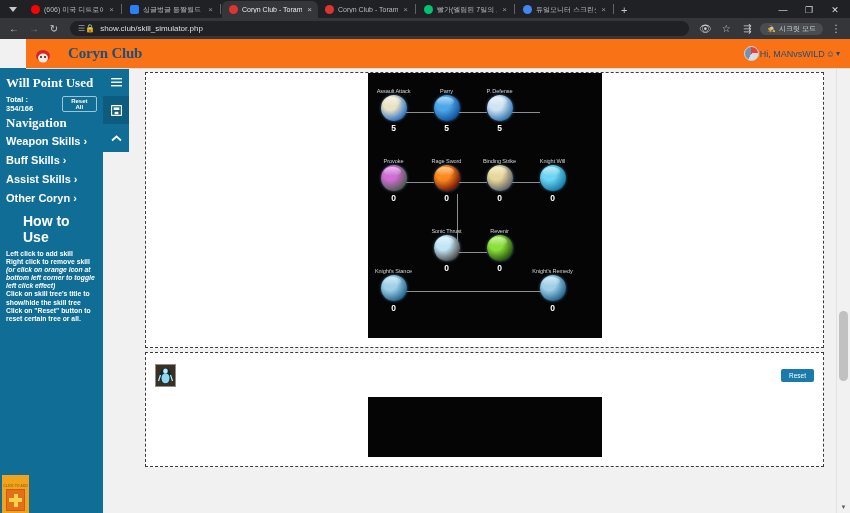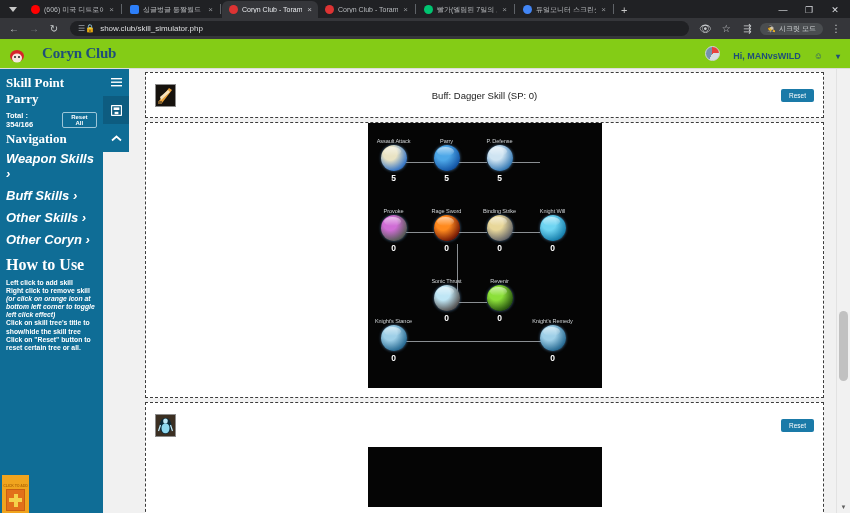--- a/index.html
+++ b/index.html
@@ -38,49 +38,49 @@
   .omnibox .lockw{display:flex;align-items:center;gap:1px;color:#9aa0a6;font-size:8px;}
   .tbright{display:flex;align-items:center;gap:5px;}
   .profchip{
     display:flex;align-items:center;gap:3px;background:#4a4d50;border-radius:9px;
     padding:1px 7px;color:#d6d8da;font-size:7px;
   }
 
   
   .page{position:absolute;left:0;top:39px;width:850px;height:474px;background:#f1f1f1;overflow:hidden;}
   .sitehead{
-    height:29px;background:#84cc16;border-bottom:1px solid #dcdcdc;
+    height:29px;background:#f97316;border-bottom:1px solid #dcdcdc;
     display:flex;align-items:center;justify-content:space-between;padding:0 10px 0 8px;
-    position:relative;z-index:5;
+    position:relative;z-index:5;margin-left:26px;
   }
   .brand{display:flex;align-items:center;gap:4px;}
   .brand .logo{width:30px;height:21px;position:relative;}
   .brand .name{font-family:"Liberation Serif",serif;font-weight:bold;font-size:15px;color:#1f4e79;letter-spacing:-.2px;}
-  .userbox{display:flex;align-items:flex-end;gap:13px;font-size:9px;color:#1f4e79;font-weight:bold;}
+  .userbox{display:flex;align-items:center;gap:1px;font-size:9px;color:#1f4e79;font-weight:normal;}
   .userbox .ava{width:13px;height:13px;border-radius:50%;background:
       conic-gradient(#e8413c 0 25%, #d7dde3 25% 58%, #7592ad 58% 100%);
       border:1px solid #cfd6dc;}
   .userbox .smiley{font-size:9px;}
   .userbox .cv{font-size:8px;}
 
   
   .sidebar{
     position:absolute;left:0;top:29px;width:103px;height:445px;background:#0f6d96;color:#fff;
     padding:5px 6px 0 6px;box-sizing:border-box;
   }
   .sb-title{font-family:"Liberation Serif",serif;font-size:13px;font-weight:bold;margin:2px 0 4px 0;}
   .sb-totalrow{display:flex;align-items:center;gap:5px;margin-bottom:2px;}
   .sb-total{font-size:7.5px;font-weight:bold;}
   .sb-resetall{
     background:#0f6d96;border:1px solid #9cc6d8;color:#fff;border-radius:2px;
     font-size:6px;padding:1px 4px;font-weight:bold;
   }
   .sb-nav-title{font-family:"Liberation Serif",serif;font-size:13px;font-weight:bold;margin:2px 0 4px 0;}
-  .sb-link{font-size:13px;font-weight:bold;margin:0 0 7px 0;display:block;font-style:italic;}
-  .sb-how{font-family:Liberation Serif, serif;font-size:16px;font-weight:bold;margin:9px 0 5px 0;}
+  .sb-link{font-size:11px;font-weight:bold;margin:0 0 7px 0;display:block;}
+  .sb-how{font-family:Liberation Sans, sans-serif;font-size:14px;font-weight:bold;margin:9px 0 5px 17px;}
   .sb-help{font-size:6.8px;font-weight:bold;line-height:8.1px;}
   .sb-help i{font-style:italic;}
 
   .sbtabs{position:absolute;left:103px;top:29px;width:26px;}
   .sbtab{width:26px;height:28px;display:flex;align-items:center;justify-content:center;color:#fff;background:#0f6d96;}
   .sbtab.alt{background:#0d5c80;}
   .sbtab svg{display:block;}
 
   .corner-btn{
     position:absolute;left:2px;bottom:0;width:27px;height:38px;background:#f0a41e;
@@ -230,29 +230,29 @@
       </div>
       <div class="userbox">
         <span class="ava"></span>
         <span>Hi, MANvsWILD</span>
         <span class="smiley">☺</span>
         <span class="cv">▾</span>
       </div>
     </div>
 
     <div class="sidebar">
-      <div class="sb-title">Skill Point Parry</div>
+      <div class="sb-title">Will Point Used</div>
       <div class="sb-totalrow">
         <span class="sb-total">Total : 354/166</span>
         <button class="sb-resetall">Reset All</button>
       </div>
       <div class="sb-nav-title">Navigation</div>
       <a class="sb-link">Weapon Skills ›</a>
       <a class="sb-link">Buff Skills ›</a>
-      <a class="sb-link">Other Skills ›</a>
+      <a class="sb-link">Assist Skills ›</a>
       <a class="sb-link">Other Coryn ›</a>
       <div class="sb-how">How to Use</div>
       <div class="sb-help">
         <div>Left click to add skill</div>
         <div>Right click to remove skill</div>
         <i><div>(or click on orange icon at</div>
         <div>bottom left corner to toggle</div>
         <div>left click effect)</div></i>
         <div>Click on skill tree's title to</div>
         <div>show/hide the skill tree</div>
@@ -285,34 +285,20 @@
       </div>
       <div class="sbtab">
         <svg width="11" height="7" viewBox="0 0 11 7">
             <polyline points="1,5.5 5.5,1.5 10,5.5" fill="none" stroke="#fff" stroke-width="1.7"></polyline>
           </svg>
       </div>
     </div>
 
     <div class="main">
 
-      <div class="panel">
-        <div class="panel-head">
-          <div class="panel-icon">
-            <svg width="19" height="21" viewBox="0 0 19 21">
-              <rect width="19" height="21" fill="#16120d"></rect>
-              <path d="M3 16 L13 3 L16 5 L6 18 Z" fill="#e8a13c"></path>
-              <path d="M4 12 L12 5 L14 7 L5 15 Z" fill="#f6e3bd"></path>
-              <rect x="2" y="16" width="4" height="3" fill="#7c5a2a"></rect>
-            </svg>
-          </div>
-          <div class="panel-title">Buff: Dagger Skill (SP: 0)</div>
-          <button class="reset-btn">Reset</button>
-        </div>
-      </div>
 
       <div class="panel">
 
         <div class="tree" id="tree">
             <div class="edge h" style="left: 36px; top: 39px; width: 30px;"></div>
             <div class="edge h" style="left: 89px; top: 39px; width: 30px;"></div>
             <div class="edge h" style="left: 142px; top: 39px; width: 30px;"></div>
             <div class="edge h" style="left: 36px; top: 109px; width: 30px;"></div>
             <div class="edge h" style="left: 89px; top: 109px; width: 30px;"></div>
             <div class="edge h" style="left: 142px; top: 109px; width: 30px;"></div>

